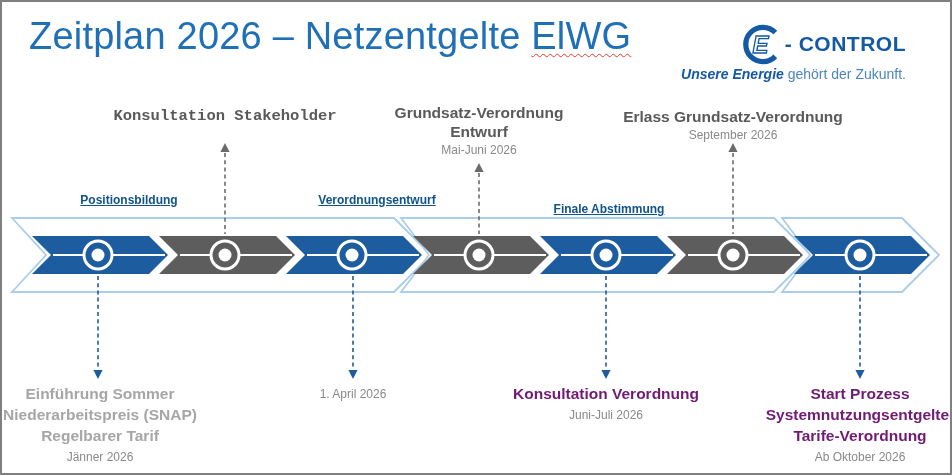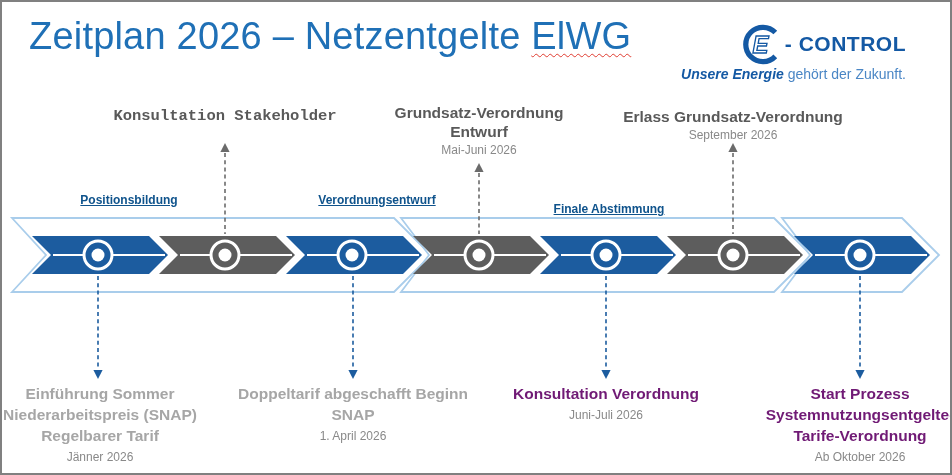--- a/index.html
+++ b/index.html
@@ -167,21 +167,20 @@
   <div class="tm tm3">
     <div class="tm-title">Erlass Grundsatz-Verordnung</div>
     <div class="tm-date">September 2026</div>
   </div>
 
   <div class="bm bm1 light">
     <div class="bm-title">Einführung Sommer Niederarbeitspreis (SNAP) Regelbarer Tarif</div>
     <div class="bm-date">Jänner 2026</div>
   </div>
   <div class="bm bm2 light">
-    <div class="bm-title">Doppeltarif abgeschafft Beginn SNAP</div>
     <div class="bm-date">1. April 2026</div>
   </div>
   <div class="bm bm3 dark">
     <div class="bm-title">Konsultation Verordnung</div>
     <div class="bm-date">Juni-Juli 2026</div>
   </div>
   <div class="bm bm4 dark">
     <div class="bm-title">Start Prozess Systemnutzungsentgelte-Tarife-Verordnung</div>
     <div class="bm-date">Ab Oktober 2026</div>
   </div>

